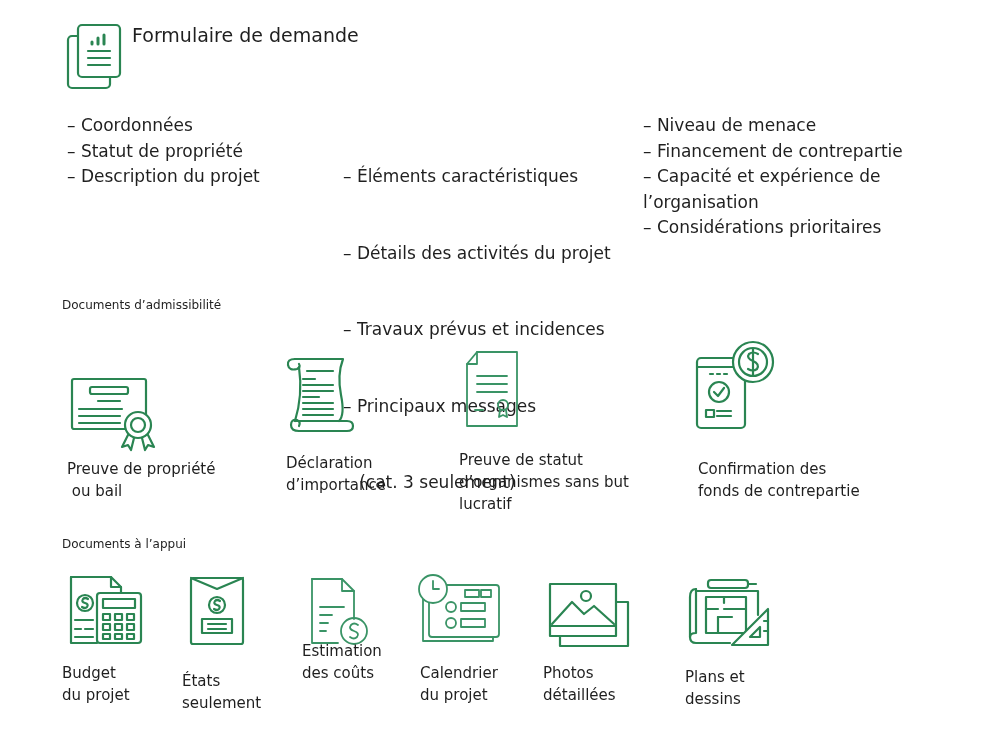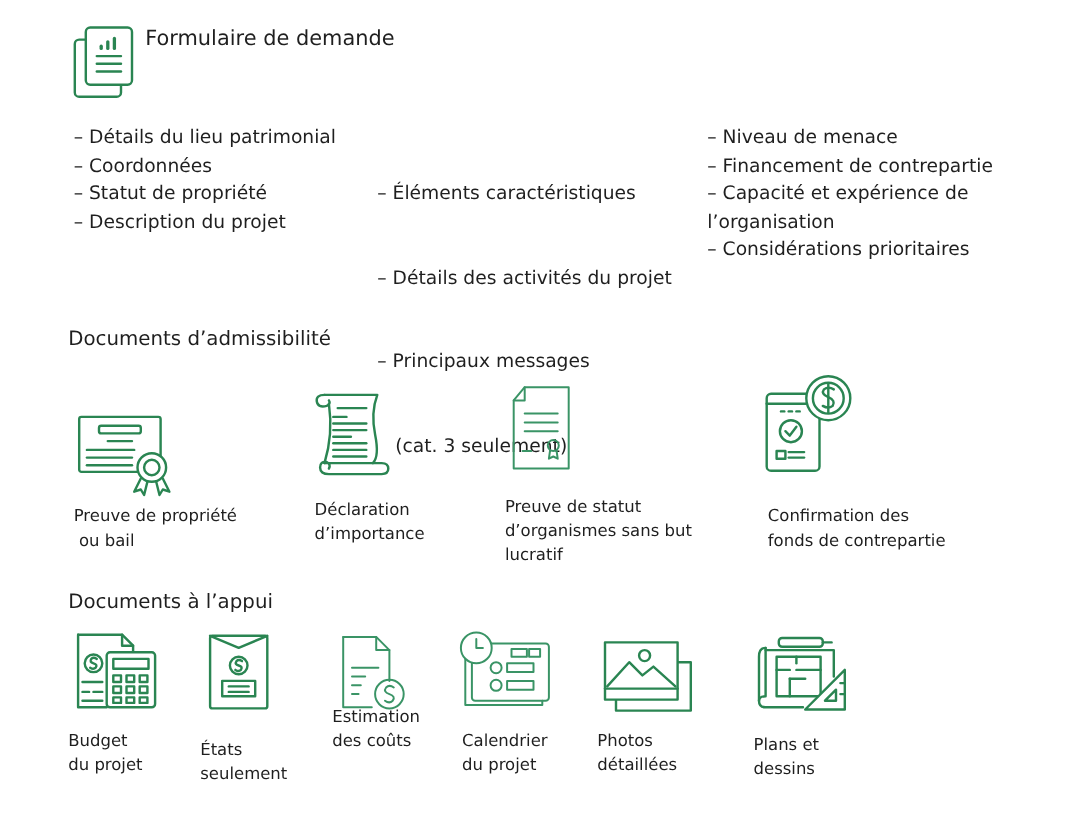--- a/index.html
+++ b/index.html
@@ -2,21 +2,21 @@
 <html><head>
 <meta charset="utf-8">
 <style>
   html, body { margin:0; padding:0; background:#ffffff; }
   body { width:988px; height:745px; position:relative; overflow:hidden;
          font-family:"DejaVu Sans", "Liberation Sans", sans-serif; color:#1f1f1f; }
   .abs { position:absolute; }
   .title { font-size:19px; }
   .list { font-size:17px; line-height:25.5px; white-space:nowrap; margin:0; padding:0; list-style:none; }
   .list li { margin:0; padding:0; }
-  .section-title { font-size:18px; }
+  .section-title { font-size:12px; }
   .caption { font-size:15px; line-height:22px; white-space:nowrap; }
   svg { overflow:visible; }
   svg * { fill:none; stroke:#2a8552; stroke-width:2.2; stroke-linecap:round; stroke-linejoin:round; }
   svg .thin * , svg.thin * { stroke-width:1.8; stroke:#3a9466; }
 </style>
 </head>
 <body>
 
 <div class="abs" style="left:66px;top:22px;">
   <svg width="60" height="70" viewBox="0 0 60 70" style="position:absolute;left:0;top:0;">
@@ -26,28 +26,28 @@
     <line x1="32" y1="16" x2="32" y2="22" style="stroke-width:3"></line>
     <line x1="38" y1="13" x2="38" y2="22" style="stroke-width:3"></line>
     <line x1="22" y1="29" x2="44" y2="29"></line>
     <line x1="22" y1="36" x2="44" y2="36"></line>
     <line x1="22" y1="43" x2="44" y2="43"></line>
   </svg>
   <div class="title abs" style="left:66px;top:2px;white-space:nowrap;">Formulaire de demande</div>
 </div>
 
 <ul class="list abs" style="left:67px;top:113px;">
-  <li>– Détails du lieu patrimonial</li>
   <li>– Coordonnées</li>
   <li>– Statut de propriété</li>
   <li>– Description du projet</li>
 </ul>
 <ul class="list abs" style="left:343px;top:113px;white-space:pre;">
   <li>– Éléments caractéristiques</li>
   <li>– Détails des activités du projet</li>
+  <li>– Travaux prévus et incidences</li>
   <li>– Principaux messages</li>
   <li>   (cat. 3 seulement)</li>
 </ul>
 <ul class="list abs" style="left:643px;top:113px;">
   <li>– Niveau de menace</li>
   <li>– Financement de contrepartie</li>
   <li>– Capacité et expérience de</li>
   <li>l’organisation</li>
   <li>– Considérations prioritaires</li>
 </ul>

